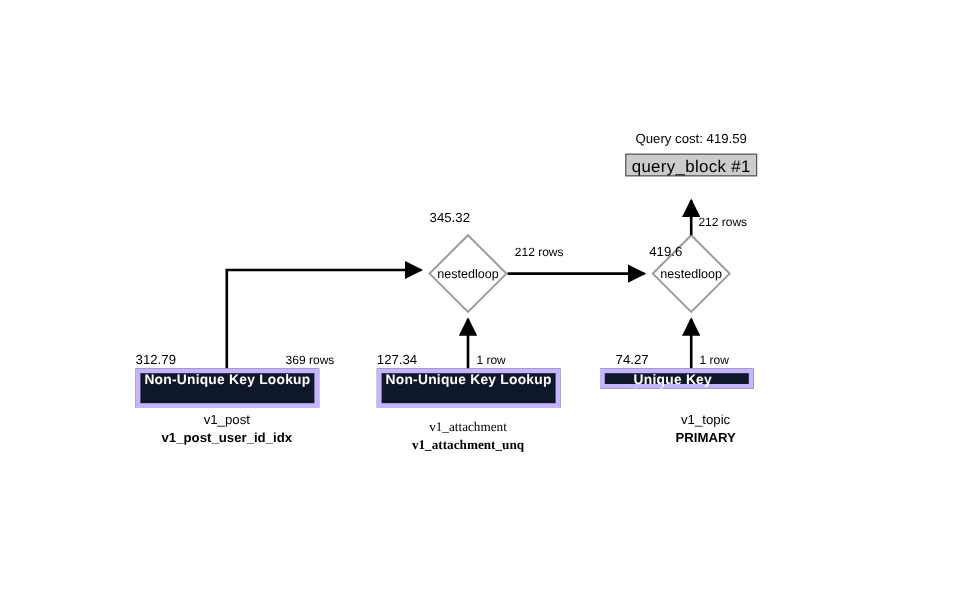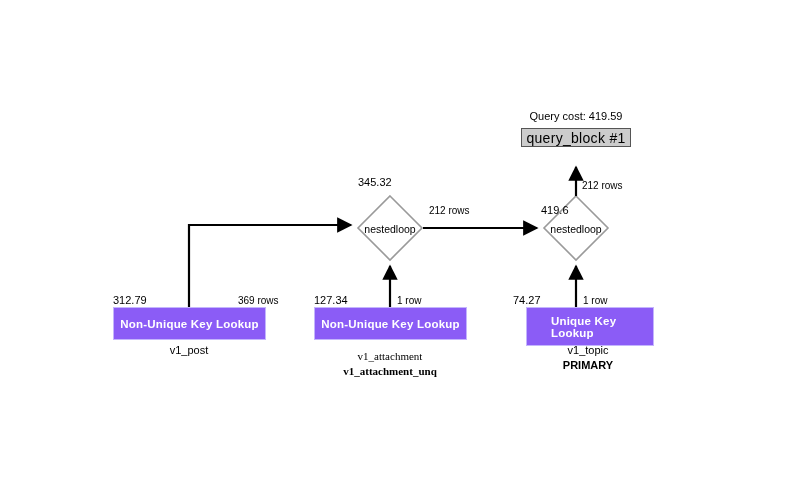--- a/index.html
+++ b/index.html
@@ -30,28 +30,27 @@
     color: #000000;
     white-space: nowrap;
     line-height: 12px;
   }
   .lbl.small { font-size: 10px; }
   .lbl.center { transform: translateX(-50%); text-align: center; }
 
   
   .op-box {
     position: absolute;
-    background: #8b5cf6;
-    border: 1px solid #c4b5fd;
+    background: #0f172a;
+    border: 4px solid #c4b5fd;
     box-sizing: border-box;
     color: #ffffff;
     font-size: 11.5px;
     font-weight: bold;
     display: flex;
-    align-items: center;
     justify-content: center;
     letter-spacing: 0.2px;
   }
 
   
   .query-box {
     position: absolute;
     background: #cccccc;
     border: 1px solid #555555;
     box-sizing: border-box;
@@ -145,35 +144,36 @@
   <div class="lbl" style="left:541px; top:176px;margin-top:28px;">419.6</div>
   <div class="lbl small" style="left:582px; top:180px;">212 rows</div>
 
   <div class="lbl" style="left:113px; top:294px;">312.79</div>
   <div class="lbl small" style="left:196px; top:295px;margin-left:42px;">369 rows</div>
   <div class="op-box" style="left:113px; top:307px; width:153px; height:33px;">
     <span>Non-Unique Key Lookup</span>
   </div>
   <div class="caption" style="left:189px; top:343px;">
     <span class="tbl">v1_post</span>
+    <span class="idx">v1_post_user_id_idx</span>
   </div>
 
   <div class="lbl" style="left:314px; top:294px;">127.34</div>
   <div class="lbl small" style="left:397px; top:295px;">1 row</div>
   <div class="op-box" style="left:314px; top:307px; width:153px; height:33px;">
     <span>Non-Unique Key Lookup</span>
   </div>
   <div class="caption" style="left:390px; top:349px;font-family:Liberation Serif, serif;">
     <span class="tbl">v1_attachment</span>
     <span class="idx">v1_attachment_unq</span>
   </div>
 
   <div class="lbl" style="left:513px; top:294px;">74.27</div>
   <div class="lbl small" style="left:583px; top:295px;">1 row</div>
-  <div class="op-box" style="left:526px; top:307px; width:128px; height:39px;padding-left:24px;">
+  <div class="op-box" style="left:500px; top:307px; width:128px; height:17px;padding-left:24px;">
     <span>Unique Key Lookup</span>
   </div>
   <div class="caption" style="left:588px; top:343px;">
     <span class="tbl">v1_topic</span>
     <span class="idx">PRIMARY</span>
   </div>
 
 </div>
 
 </body></html>

